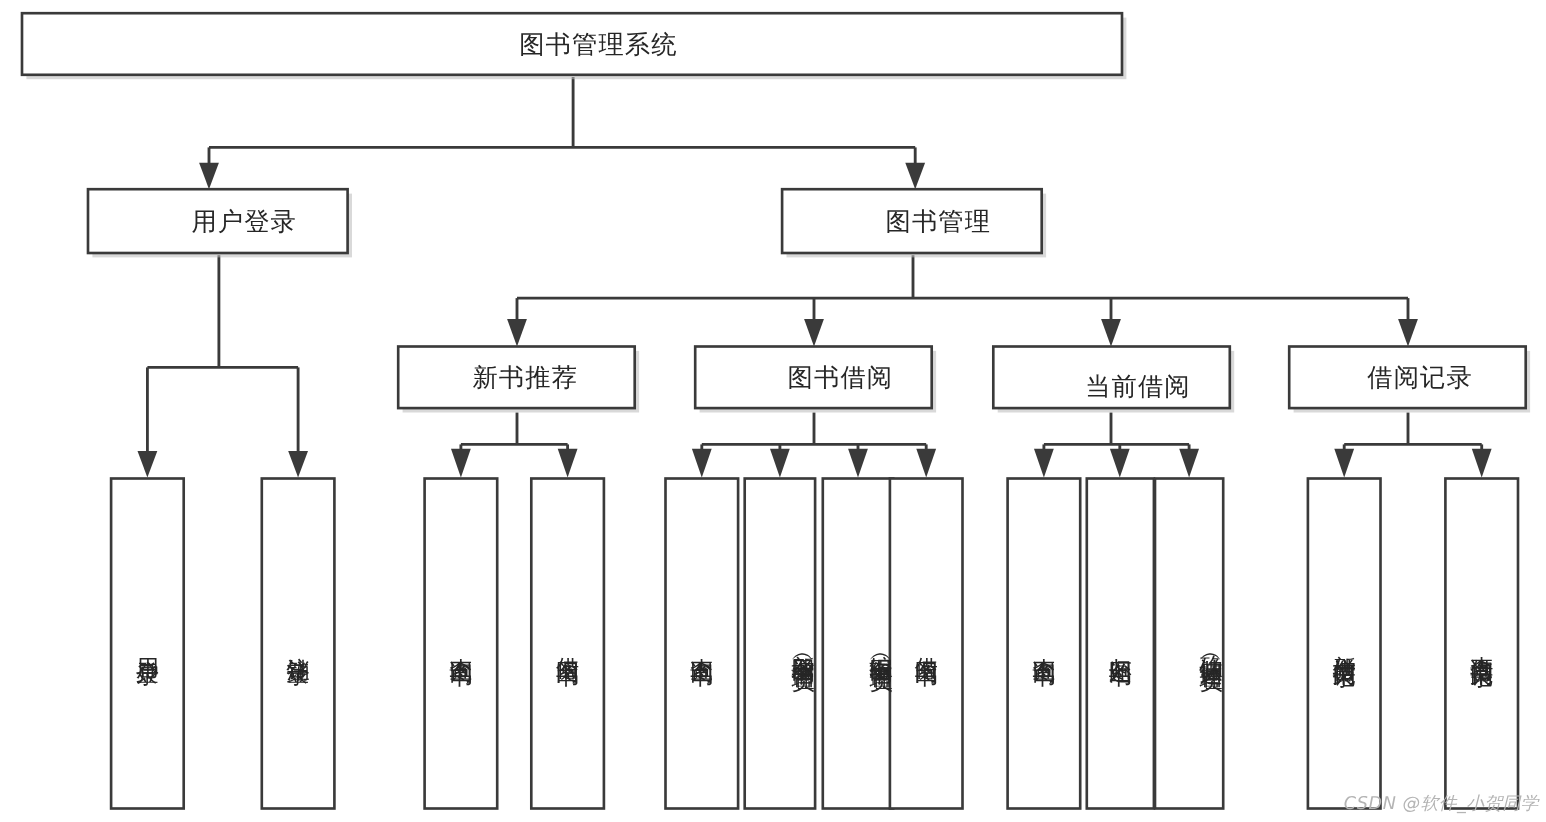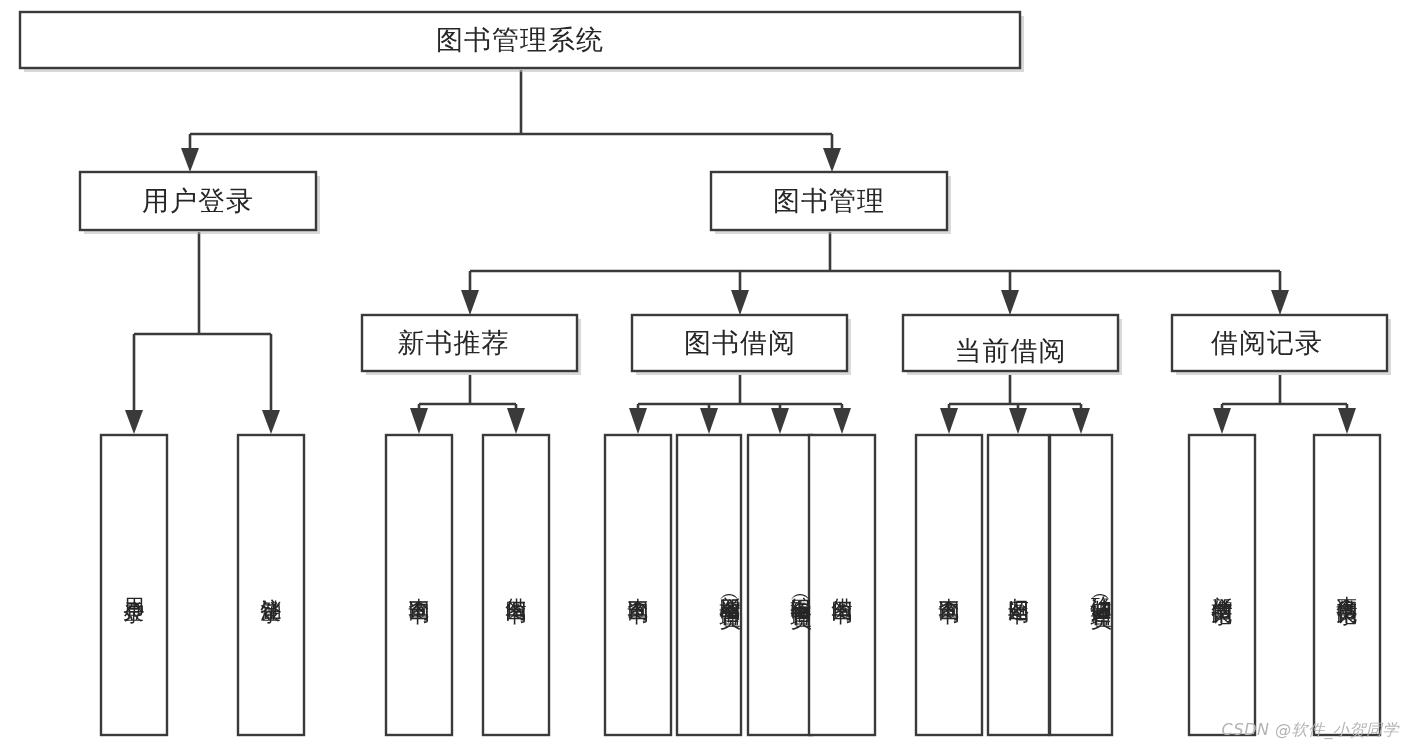--- a/index.html
+++ b/index.html
@@ -57,27 +57,28 @@
     align-items: center;
     justify-content: center;
     text-align: center;
     line-height: 1.05;
     pointer-events: none;
     white-space: nowrap;
   }
   .hlabel {
     position: absolute;
     font-family: "DejaVu Sans", "Liberation Sans", sans-serif;
-    font-size: 27px;
+    font-size: 23px;
     color: #262626;
     display: flex;
     align-items: center;
     justify-content: center;
     letter-spacing: 1px;
     pointer-events: none;
+    padding-left: 24px;
   }
   #watermark {
     position: absolute;
     right: 6px;
     bottom: 6px;
     font-family: "DejaVu Sans", "Liberation Sans", sans-serif;
     font-size: 16px;
     color: #b4b4b4;
     letter-spacing: .5px;
     user-select: none;

